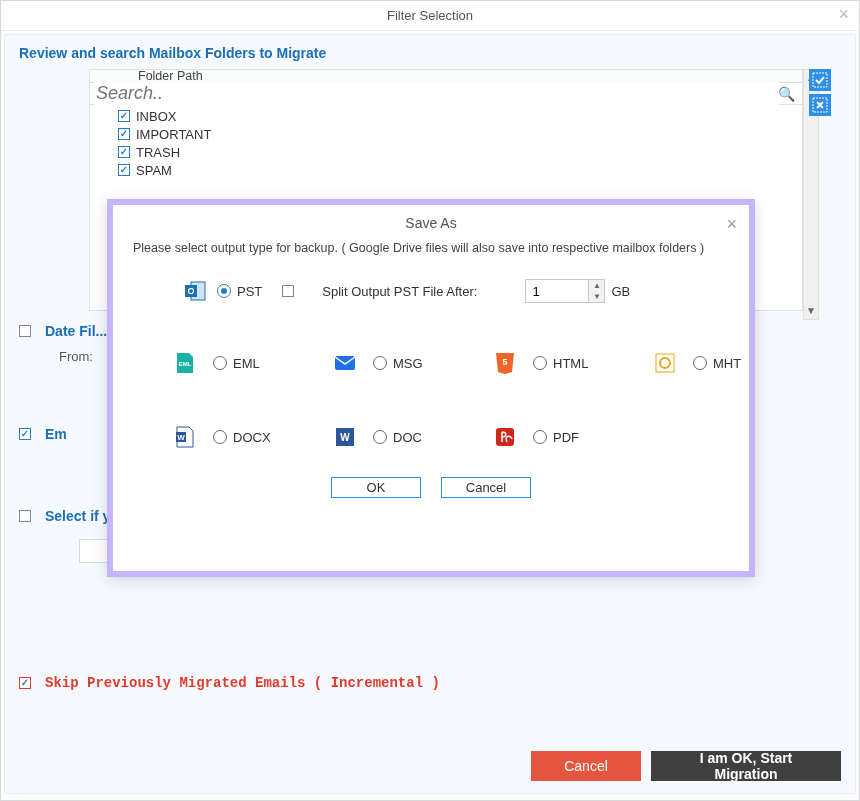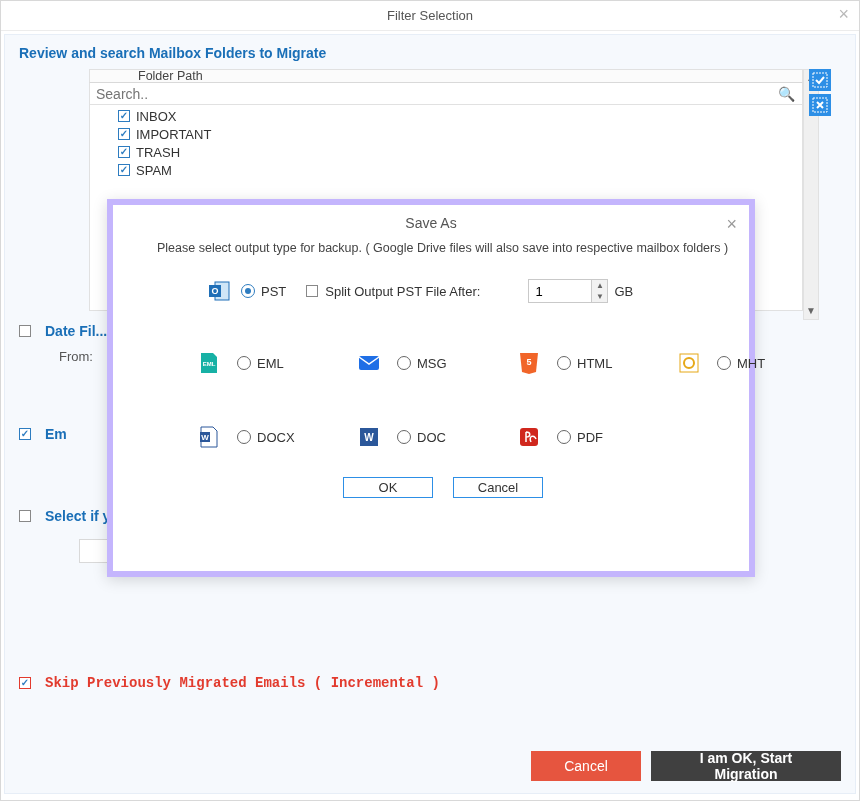--- a/index.html
+++ b/index.html
@@ -74,21 +74,22 @@
     border-top: none;
     background: #fff;
     display: flex;
     align-items: center;
     padding: 0 4px 0 4px;
   }
   .search-row input {
     flex: 1;
     border: none;
     outline: none;
-    font-size: 14px;
+    font-size: 18px;
+    font-style: italic;
     color: #1d4ed8;
     padding-left: 2px;
   }
   .search-row .mag { color: #2d7cc0; font-size: 14px; margin-right: 2px;}
   .folder-list {
     width: 714px;
     border: 1px solid #e1e1e1;
     border-top: none;
     background: #fff;
     height: 206px;
@@ -208,21 +209,21 @@
     font-size: 14px;
     color:#555;
     padding: 10px 0 4px;
     position:relative;
   }
   .modal-title .mclose {
     position:absolute; right:12px; top:10px;
     font-size:18px; color:#9a9a9a; cursor:pointer;
     line-height:1;
   }
-  .modal-body { padding: 6px 20px 0 20px; margin-left: 24px;}
+  .modal-body { padding: 6px 20px 0 20px;}
   .hint { font-size:12.5px; color:#444; margin-bottom: 24px;}
   .fmt-grid {
     display:grid;
     grid-template-columns: 40px 120px 40px 120px 40px 120px 40px 120px;
     row-gap: 50px;
     align-items:center;
     margin-left: 40px;
   }
   .fmt-row1 {
     display:flex;
@@ -242,21 +243,21 @@
     display:inline-flex;
     align-items:center; justify-content:center;
     margin-right:6px;
     cursor:pointer;
     flex-shrink:0;
   }
   .radio.sel { border-color:#2d7cc0;}
   .radio.sel::after { content:""; width:6px; height:6px; background:#2d7cc0; border-radius:50%;}
   .rlabel { font-size:13px; color:#333;}
   .opt { display:flex; align-items:center;}
-  .split-chk { display:flex; align-items:center; gap:1px; margin-left: 10px; font-size:13px;}
+  .split-chk { display:flex; align-items:center; gap:22px; margin-left: 10px; font-size:13px;}
   .spin-wrap { display:flex; align-items:center; gap:6px; margin-left: 38px;}
   .spin {
     width:80px; height:24px;
     border:1px solid #c9c9c9;
     display:flex; align-items:center;
     background:#fff;
   }
   .spin input {
     flex:1; border:none; outline:none; padding:0 6px; font-size:13px; width:50px;
   }

